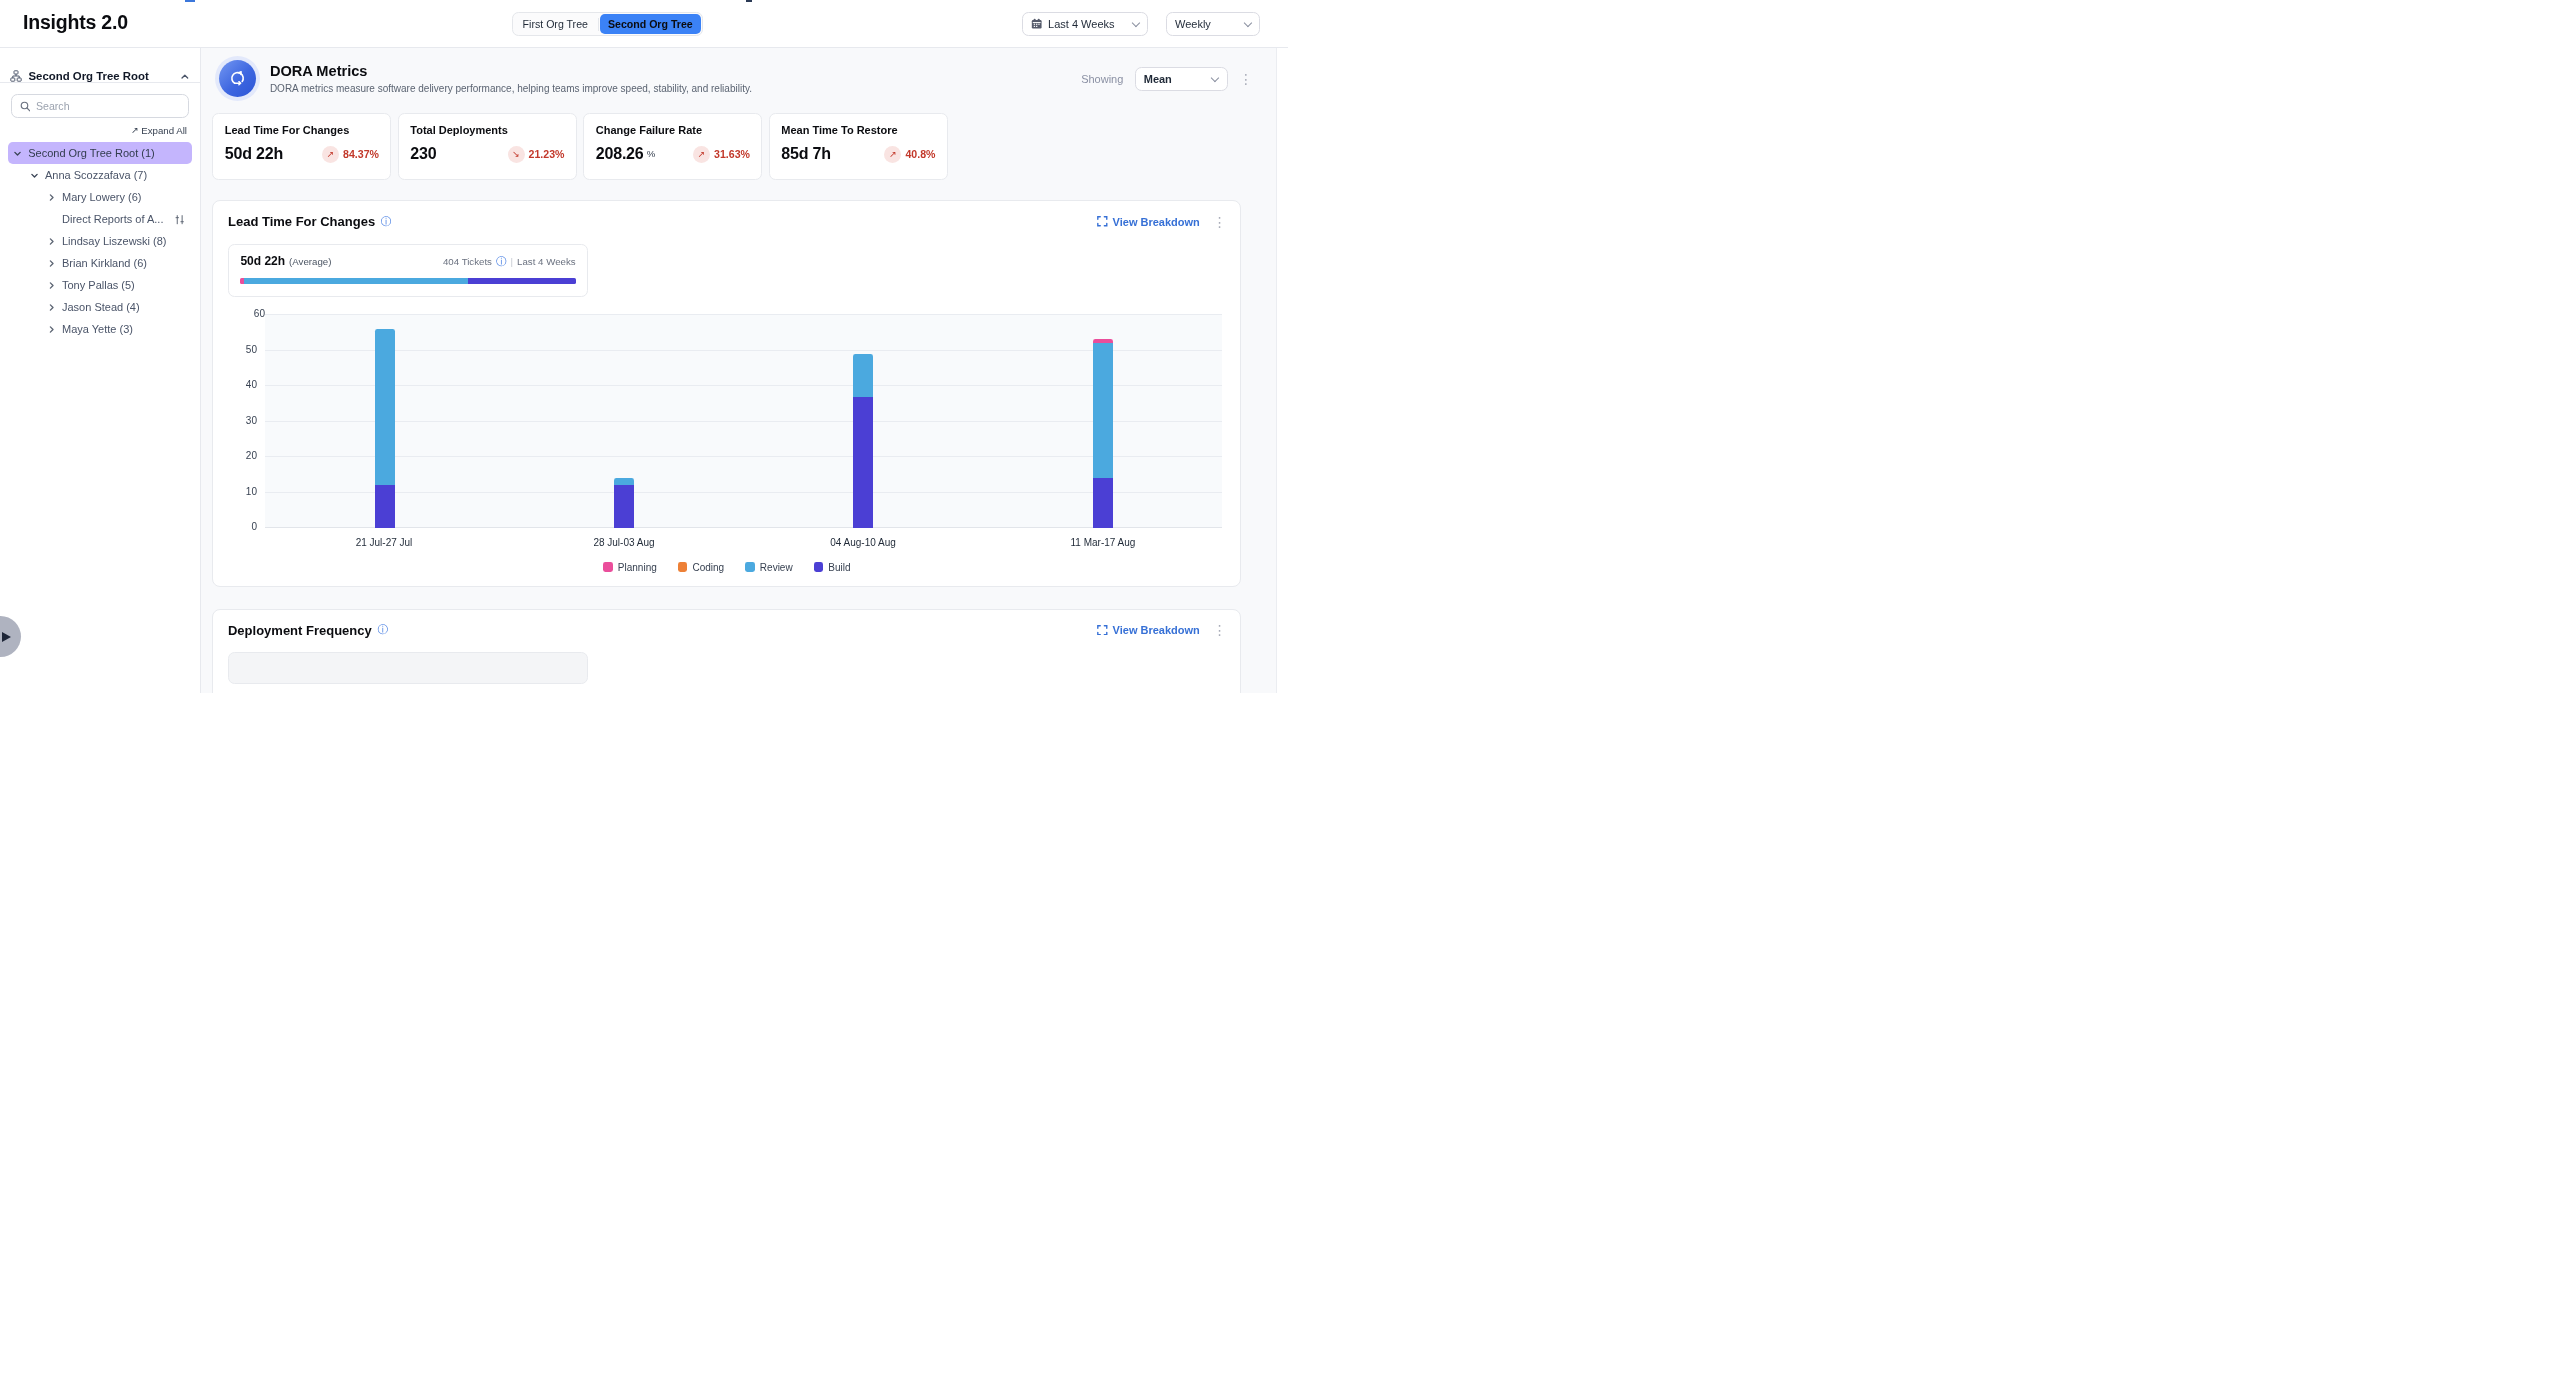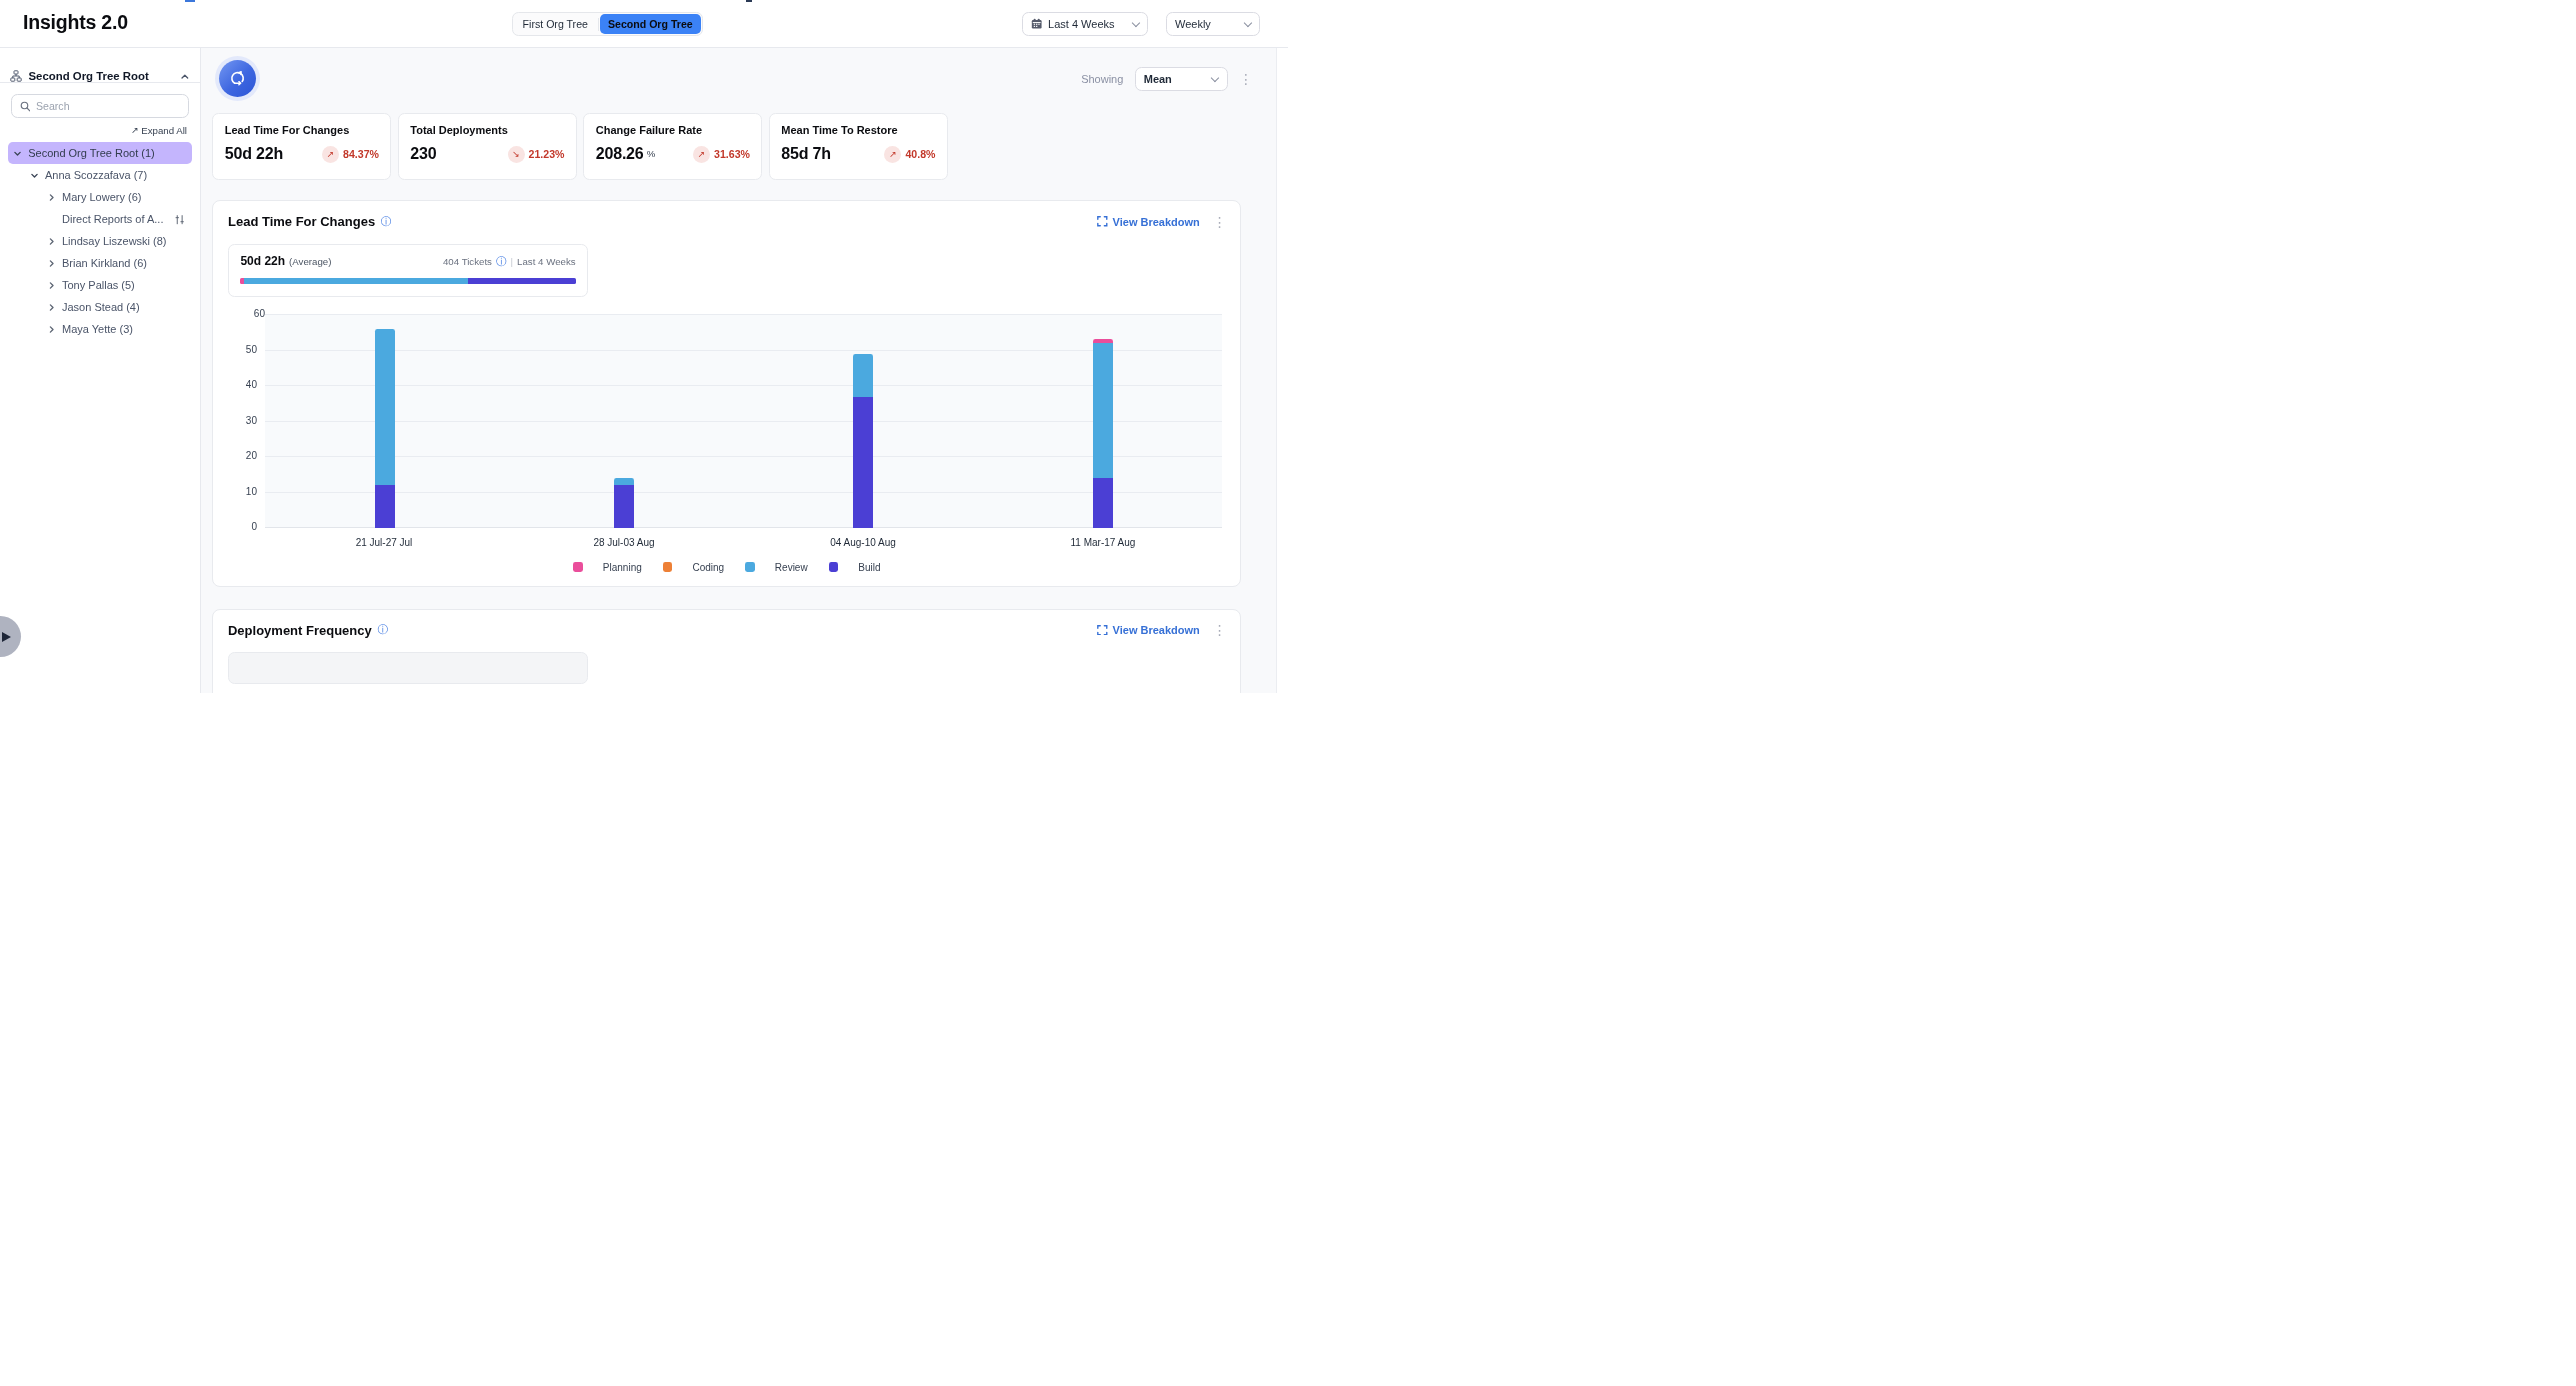--- a/index.html
+++ b/index.html
@@ -89,21 +89,21 @@
   .chart-wrap { position:relative; height:258px; margin-top:18px; }
   .plot { position:absolute; left:37px; right:4px; top:0; height:213px; background:#F8FAFC; }
   .gridline { position:absolute; left:0; right:0; height:0.8px; background:#E9ECF1; }
   .gridline.zero { background:#E2E5EA; }
   .ylab { position:absolute; width:29px; text-align:right; font-size:10px; color:#374151; }
   .bar-stack { position:absolute; bottom:0; width:20px; display:flex; flex-direction:column-reverse; }
   .bar-seg { width:100%; }
   .bar-seg.top-round { border-radius:2.4px 2.4px 0 0; }
   .xlab { position:absolute; top:222px; width:114px; text-align:center; font-size:10px; color:#1F2937; }
   .legend { position:absolute; top:247px; left:0; right:0; display:flex; justify-content:center; gap:21px; }
-  .leg-item { display:flex; align-items:center; gap:20px; font-size:10px; color:#374151; }
+  .leg-item { display:flex; align-items:center; gap:5px; font-size:10px; color:#374151; }
   .leg-swatch { width:9.7px; height:9.7px; border-radius:2.4px; }
 
   .deploy-card { margin-top:22px; height:97px; overflow:hidden; }
   .deploy-stub { width:360px; height:32px; border:0.8px solid #E8EAEE; border-radius:6.5px; margin-top:14.6px; background:#F4F5F7; }
 
   .edge-handle { position:absolute; left:-20px; top:616px; width:41px; height:41px; border-radius:50%; background:#AFB3C0; z-index:50; display:flex; align-items:center; justify-content:center; cursor:pointer; }
   .edge-handle .tri { width:0; height:0; border-top:5.7px solid transparent; border-bottom:5.7px solid transparent; border-left:9px solid #1E2638; margin-left:11.4px; }
 </style>
 </head>
 <body>
@@ -258,20 +258,24 @@
 
   <div class="dora-head">
     <div class="dora-icon">
       <svg width="19.5" height="19.5" viewBox="0 0 24 24">
           <path d="M8.2 17.5a7 7 0 1 1 9.3-2.1" fill="none" stroke="#fff" stroke-width="2" stroke-linecap="round"></path>
           <path d="M13.2 4.6l3-1.2-0.4 3.3" fill="none" stroke="#fff" stroke-width="1.8" stroke-linecap="round" stroke-linejoin="round"></path>
           <path d="M8.2 17.5h6.6" fill="none" stroke="#fff" stroke-width="2" stroke-linecap="round"></path>
           <path d="M13.4 15.6l2.2 1.9-2.2 1.9" fill="none" stroke="#fff" stroke-width="1.8" stroke-linecap="round" stroke-linejoin="round"></path>
         </svg>
     </div>
+    <div class="dora-titles">
+      <div class="dora-title">DORA Metrics</div>
+      <div class="dora-sub">DORA metrics measure software delivery performance, helping teams improve speed, stability, and reliability.</div>
+    </div>
     <div class="dora-right">
       <span class="showing-lbl">Showing</span>
       <div class="select mean-select">
         <span>Mean</span>
         <span class="chev"></span>
       </div>
       <div class="kebab">⋮</div>
     </div>
   </div>
 

